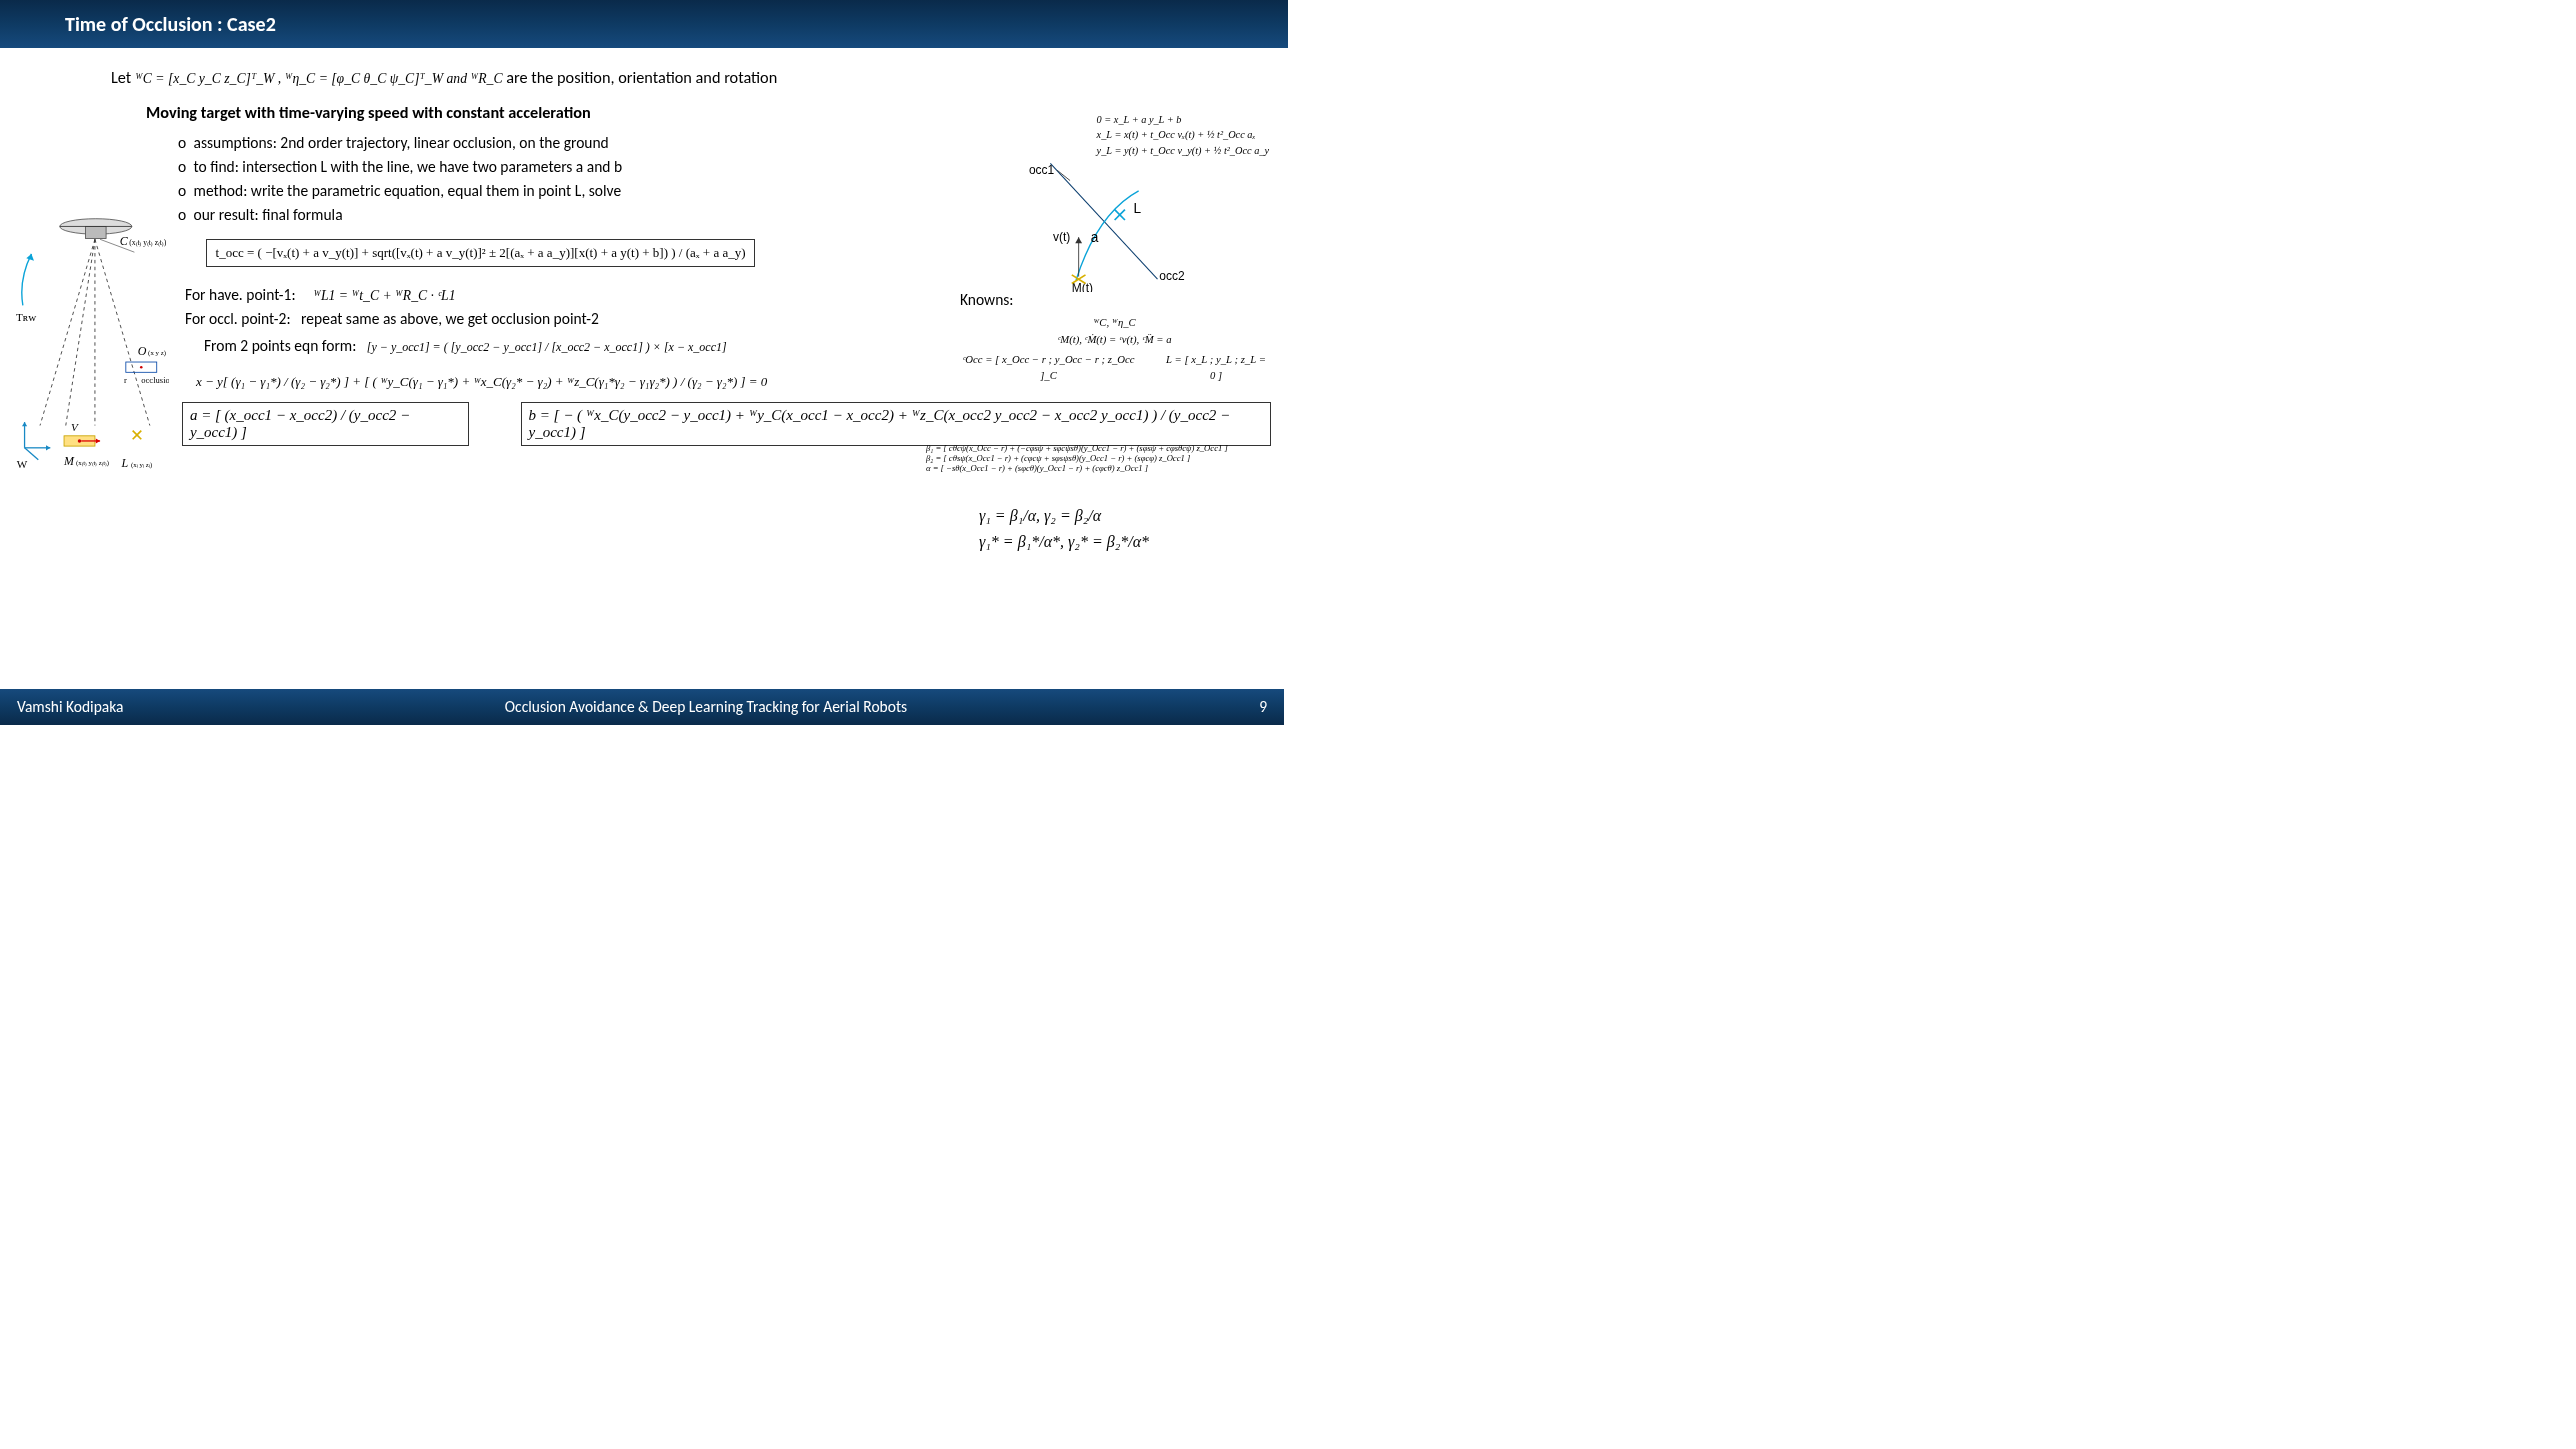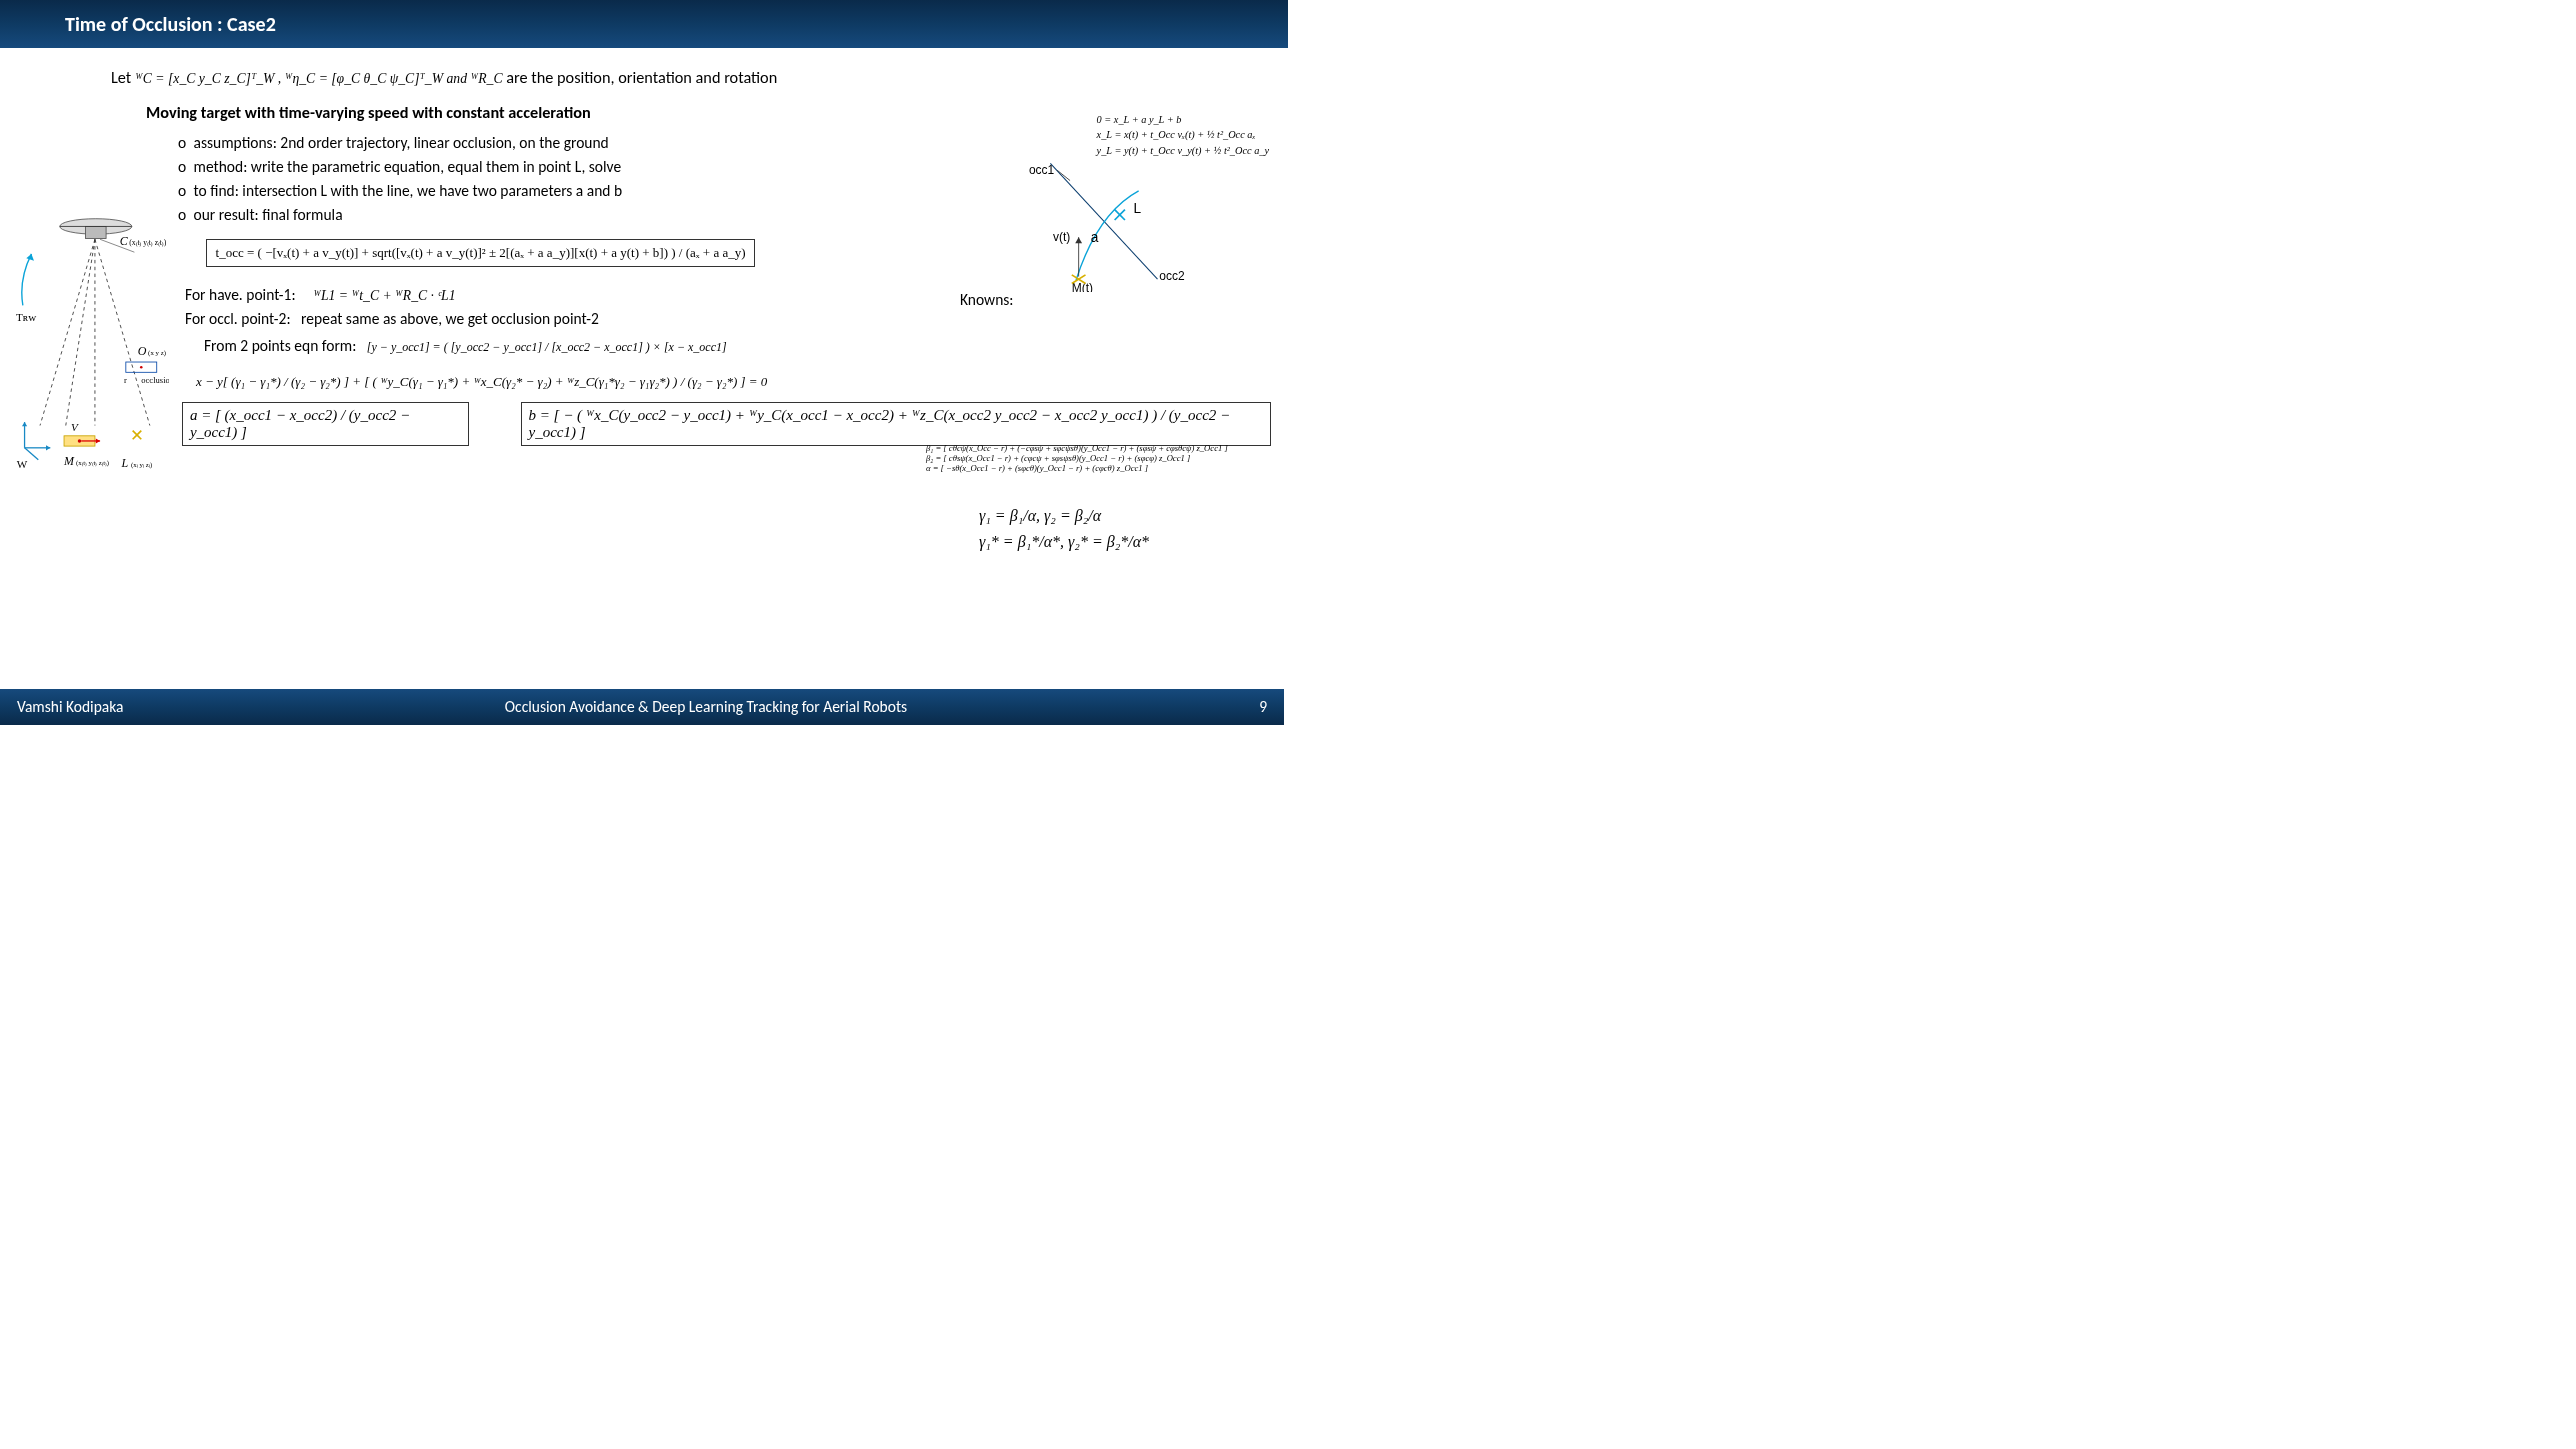--- a/index.html
+++ b/index.html
@@ -163,22 +163,22 @@
   <div class="let-line">
     <span>Let  </span>
     <span class="math" style="font-style:italic">ᵂC = [x_C  y_C  z_C]ᵀ_W ,   ᵂη_C = [φ_C  θ_C  ψ_C]ᵀ_W   and  ᵂR_C</span>
     <span>  are the position, orientation and rotation</span>
   </div>
 
   <div class="subheading">Moving target with time-varying speed with constant acceleration</div>
 
   <div class="bullets">
     <div><span class="o">o</span><span>assumptions: 2nd order trajectory, linear occlusion, on the ground</span></div>
+    <div><span class="o">o</span><span>to find: intersection L with the line, we have two parameters a and b</span></div>
     <div><span class="o">o</span><span>method: write the parametric equation, equal them in point L, solve</span></div>
-    <div><span class="o">o</span><span>to find: intersection L with the line, we have two parameters a and b</span></div>
     <div><span class="o">o</span><span>our result: final formula</span></div>
   </div>
 
   <div class="occ-box">
     <span>t_occ = ( −[vₓ(t) + a v_y(t)] + sqrt([vₓ(t) + a v_y(t)]² ± 2[(aₓ + a a_y)][x(t) + a y(t) + b]) ) / (aₓ + a a_y)</span>
   </div>
 
   <div class="for-block">
     <div>
       <span>For have. point-1:</span>&nbsp;&nbsp;&nbsp;&nbsp;
@@ -288,20 +288,28 @@
     <div style="position:absolute; right:0; top:0; text-align:left; font-style:italic; line-height:1.5;">
       <div>0 = x_L + a y_L + b</div>
       <div>x_L = x(t) + t_Occ vₓ(t) + ½ t²_Occ aₓ</div>
       <div>y_L = y(t) + t_Occ v_y(t) + ½ t²_Occ a_y</div>
     </div>
   </div>
 
   
   <div class="knowns">
     <span>Knowns:</span>
+    <div class="math" style="font-style:italic">
+      <div>ᵂC, ᵂη_C</div>
+      <div>ᶜM(t), ᶜṀ(t) = ᶜv(t), ᶜM̈ = a</div>
+      <div style="display:flex; justify-content:center; gap:26px; margin-top:3.4px;">
+        <span>ᶜOcc = [ x_Occ − r ;  y_Occ − r ;  z_Occ ]_C</span>
+        <span>L = [ x_L ;  y_L ;  z_L = 0 ]</span>
+      </div>
+    </div>
   </div>
 
   <div class="betas" style="font-style:italic">
     <div>β₁ = [ cθcψ(x_Occ − r) + (−cφsψ + sφcψsθ)(y_Occ1 − r) + (sφsψ + cφsθcψ) z_Occ1 ]</div>
     <div>β₂ = [ cθsψ(x_Occ1 − r) + (cφcψ + sφsψsθ)(y_Occ1 − r) + (sφcφ) z_Occ1 ]</div>
     <div>α = [ −sθ(x_Occ1 − r) + (sφcθ)(y_Occ1 − r) + (cφcθ) z_Occ1 ]</div>
   </div>
 
   <div class="gammas" style="font-style:italic">
     <div>γ₁ = β₁/α,  γ₂ = β₂/α</div>

